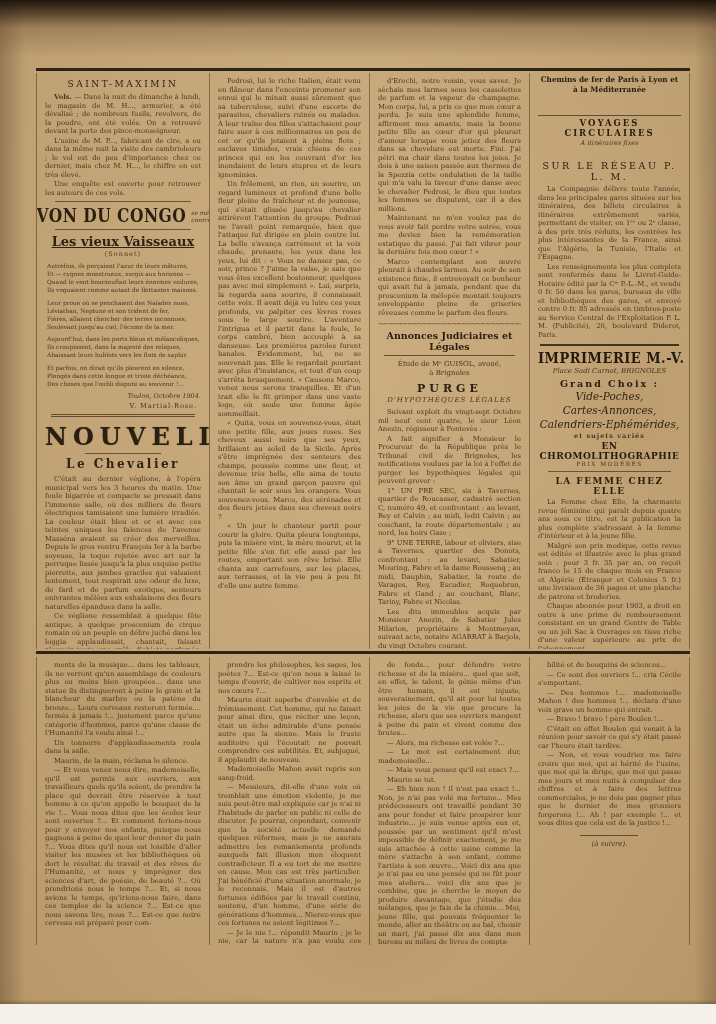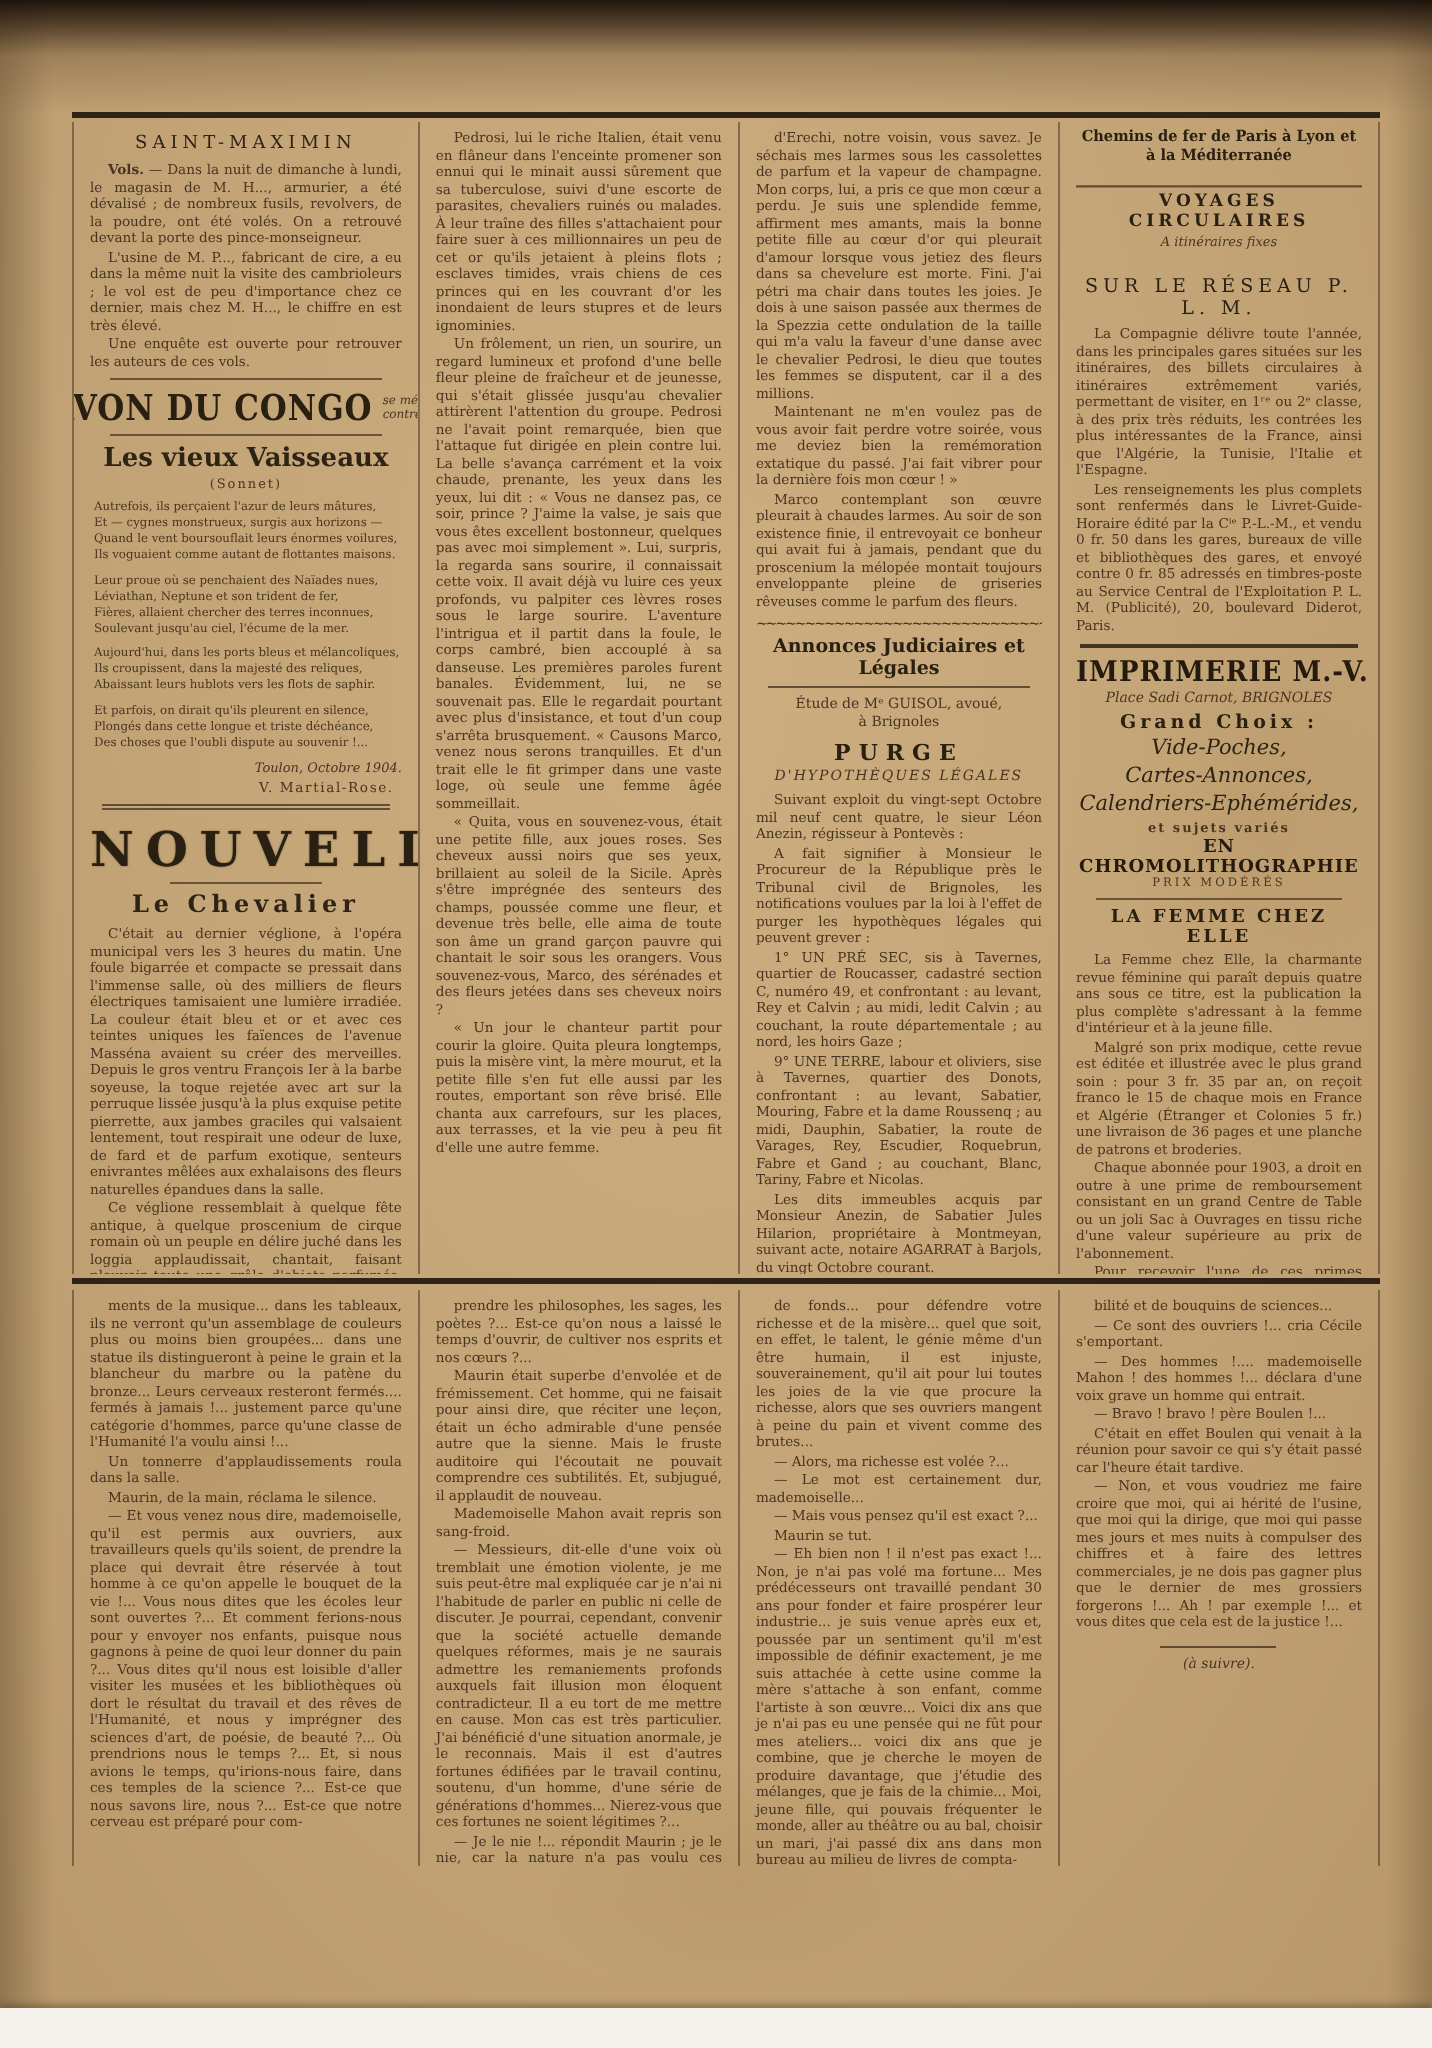--- a/index.html
+++ b/index.html
@@ -22,21 +22,21 @@
   .stain { position:absolute; border-radius:50%; pointer-events:none; }
   .stain.s1 { left:40px; top:640px; width:120px; height:160px;
     background:radial-gradient(ellipse, rgba(150,115,65,.22), rgba(150,115,65,0) 70%); }
   .stain.s2 { left:560px; top:300px; width:140px; height:220px;
     background:radial-gradient(ellipse, rgba(165,130,80,.18), rgba(165,130,80,0) 70%); }
   .stain.s3 { left:260px; top:880px; width:220px; height:120px;
     background:radial-gradient(ellipse, rgba(150,115,65,.15), rgba(150,115,65,0) 70%); }
   .bottom-strip { position:absolute; left:0; right:0; bottom:0; height:20px; background:#f3f1ea;
     box-shadow:0 -2px 3px rgba(60,45,25,.35); }
 
-  .sheet { position:absolute; left:36px; top:56px; width:654px; }
+  .sheet { position:absolute; left:36px; top:68px; width:654px; }
   .rule-top { border-top:3.5px solid #2e2314; margin-bottom:2px; }
   .feu-rule { border-top:3.5px solid #2e2314; margin:2px 0 3px; }
 
   .cols { display:flex; align-items:stretch;
     border-left:1px solid rgba(62,46,26,.5); border-right:1px solid rgba(62,46,26,.5); }
   .col { flex:1 1 0; padding:4px 8px 0; overflow:hidden; }
   .col + .col { border-left:1px solid rgba(62,46,26,.5); }
   .topcol { height:576px; }
   .fcol { height:288px; }
   .col-1 { flex:1.09 1 0; }
@@ -49,21 +49,21 @@
   .rule-thick { border-top:2.5px solid rgba(45,33,18,.85); margin:5px 2px; }
   .short-rule { width:58px; border-top:1px solid rgba(55,40,22,.7); margin:7px auto 4px; }
 
   h2.town { font-size:9px; letter-spacing:2.5px; text-align:center; font-weight:normal;
     color:#2e2314; margin:2px 0 4px; }
   .savon { display:flex; align-items:center; justify-content:center; gap:5px; margin:3px 0 2px; }
   .savon .big { font-size:15.5px; font-weight:bold; letter-spacing:.5px; color:#2a2012;
     transform:scaleY(1.15); white-space:nowrap; }
   .savon .tag { font-size:6px; font-style:italic; white-space:pre-line; line-height:7px; }
 
-  h3.sonnet-title { font-size:13px; font-weight:bold; text-align:center; color:#2e2314; margin:3px 0 1px; }
+  h3.sonnet-title { font-size:13px; font-weight:bold; text-align:center; color:#2e2314; margin:3px 0 1px;text-decoration:underline; }
   .sonnet-sub { font-size:6.5px; letter-spacing:1px; text-align:center; margin-bottom:4px; }
   .stanza { font-size:5.9px; line-height:8px; white-space:pre-line; text-align:left; text-indent:0;
     margin:0 0 4.5px 2px; }
   .dateline { font-size:6.5px; font-style:italic; text-indent:4px; text-align:right; margin-top:2px; }
   .sig { font-size:6.8px; text-align:right; letter-spacing:.8px; margin:2px 4px 2px 0; text-indent:0; }
 
   h1.banner { font-size:24px; font-weight:bold; letter-spacing:6px; text-align:center; color:#2a2012;
     margin:5px 0 2px; text-shadow:0 0 1px rgba(42,32,18,.5); }
   h3.story-title { font-size:12px; font-weight:bold; letter-spacing:2.5px; text-align:center;
     color:#2e2314; margin:3px 0 4px; }
@@ -71,21 +71,21 @@
   .squiggle { text-align:center; font-size:7px; letter-spacing:-1px; color:#3c2d19;
     overflow:hidden; white-space:nowrap; margin:3px 0 2px; }
   h3.annonces { font-size:9.5px; font-weight:bold; text-align:center; color:#2a2012;
     border-bottom:1px solid rgba(55,40,22,.7); padding-bottom:3px; margin:2px 6px 4px; }
   .etude { font-size:7px; text-align:center; text-indent:0; margin-bottom:0; }
   h4.purge { font-size:11px; font-weight:bold; letter-spacing:4px; text-align:center;
     color:#2a2012; margin:5px 0 1px; }
   .purge-sub { font-size:7px; font-style:italic; letter-spacing:1px; text-align:center; margin-bottom:4px; }
 
   .plm-head { font-size:7.3px; font-weight:bold; text-align:center; text-indent:0;
-    border-bottom:1px solid rgba(55,40,22,.7); padding-bottom:10px; margin:0 0 3px; color:#2a2012;
+    border-bottom:1px solid rgba(55,40,22,.7); padding-bottom:20px; margin:0 0 3px; color:#2a2012;
     transform:scaleY(1.05); }
   .voyages { font-size:8.5px; font-weight:bold; letter-spacing:2px; text-align:center; margin:2px 0 1px; color:#2a2012;}
   .itine { font-size:6.5px; font-style:italic; text-align:center; margin-bottom:1px; }
   .reseau { font-size:9.5px; letter-spacing:2.5px; text-align:center; margin:13px 0 3px; color:#2a2012;}
 
   h3.imprimerie { font-size:13px; font-weight:bold; letter-spacing:.5px; text-align:center;
     color:#241b0e; margin:3px 0 1px; transform:scaleY(1.1); white-space:nowrap; }
   .impr-addr { font-size:7px; font-style:italic; text-align:center; margin-bottom:3px; }
   .choix { font-size:9.5px; font-weight:bold; letter-spacing:2px; text-align:center; margin:3px 0 1px; color:#2a2012;}
   .impr-item { font-size:10.5px; font-style:italic; text-align:center; text-indent:0; line-height:13px; color:#2e2314;}

